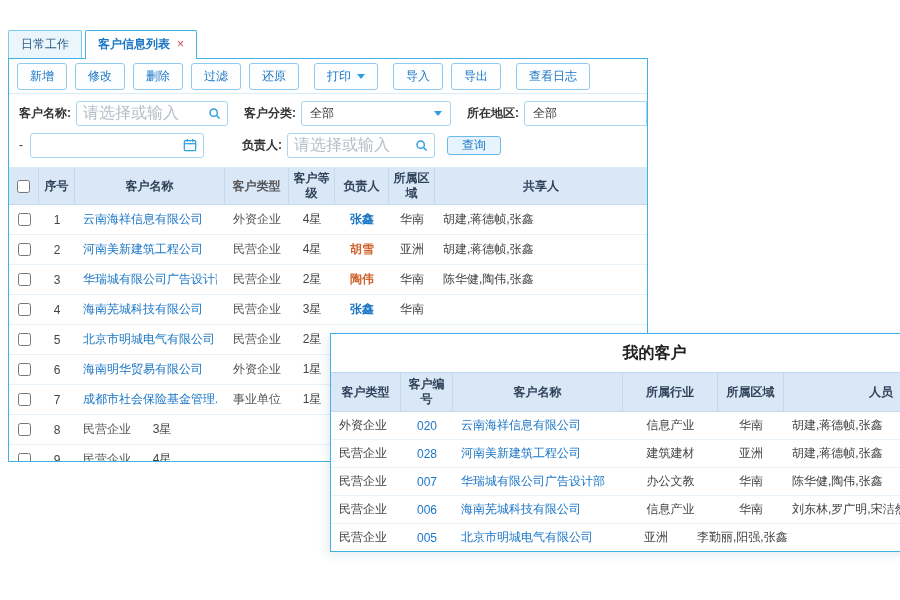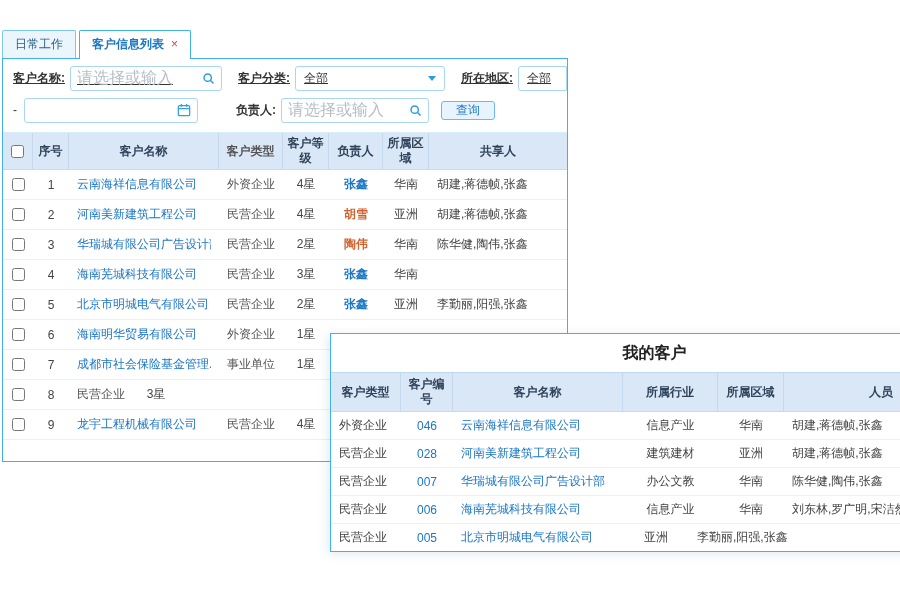--- a/index.html
+++ b/index.html
@@ -1,21 +1,21 @@
 <!DOCTYPE html>
 <html><head>
 <meta charset="utf-8">
 <style>
   * { margin:0; padding:0; box-sizing:border-box; }
   html,body { background:#fff; }
   body { font-family:"Liberation Sans","DejaVu Sans",sans-serif; }
   .stage { position:relative; width:900px; height:600px; background:#fff; overflow:hidden; }
 
   
-  .main-panel { position:absolute; left:2px; top:32px; width:566px; }
+  .main-panel { position:absolute; left:8px; top:32px; width:640px; }
   .tabbar { display:flex; align-items:flex-end; height:26px; }
   .tab { padding:5px 12px; font-size:12px; color:#2c5f86; background:#eaf5fc;
          border:1px solid #7ec8ec; border-bottom:none; margin-right:3px;
          border-radius:2px 2px 0 0; cursor:pointer; white-space:nowrap; }
   .tab.active { background:#fff; color:#1b76c5; font-weight:bold; position:relative; z-index:3;
                 border-color:#3fb2e6; margin-bottom:-1px; padding-bottom:6px; }
   .tab-close { color:#cc4b4b; margin-left:7px; font-weight:normal; font-size:12px; cursor:pointer; }
   .panel-body { border:1px solid #3fb2e6; background:#fff; position:relative; z-index:1; height:404px; overflow:hidden; }
 
   .toolbar { display:flex; align-items:center; padding:6px 8px; height:35px; border-bottom:1px solid #d9ecf9; }
@@ -98,23 +98,37 @@
   <section class="main-panel">
     <div class="tabbar">
       <div class="tab">日常工作</div>
       <div class="tab active">
         <span>客户信息列表</span><span class="tab-close">×</span>
       </div>
     </div>
 
     <div class="panel-body">
 
+      <div class="toolbar">
+        <button class="tbtn">新增</button>
+        <button class="tbtn">修改</button>
+        <button class="tbtn">删除</button>
+        <button class="tbtn">过滤</button>
+        <button class="tbtn">还原</button>
+        <button class="tbtn grp">
+          <span>打印</span>
+          <i class="caret"></i>
+        </button>
+        <button class="tbtn grp">导入</button>
+        <button class="tbtn">导出</button>
+        <button class="tbtn grp">查看日志</button>
+      </div>
 
       <div class="filters">
-        <div class="frow" style="padding-right:0;text-decoration:underline;">
+        <div class="frow" style="padding-right:0;">
           <label>客户名称:</label>
           <div class="inputwrap w-name">
             <input type="text" placeholder="请选择或输入" style="">
             <span class="icon">
               <svg width="13" height="13" viewBox="0 0 16 16">
                   <circle cx="7" cy="7" r="4.5" fill="none" stroke="#2b9fe0" stroke-width="1.8"></circle>
                   <line x1="10.5" y1="10.5" x2="14.2" y2="14.2" stroke="#2b9fe0" stroke-width="1.8"></line>
                 </svg>
             </span>
           </div>
@@ -300,23 +314,20 @@
               </div>
               <div class="c region"></div>
               <div class="c shared"></div>
             </div>
 
             <div class="grow">
               <div class="c cb">
                 <input type="checkbox" style="">
               </div>
               <div class="c no">9</div>
-              <div class="c name">
-                <a>龙宇工程机械有限公司</a>
-              </div>
               <div class="c type">民营企业</div>
               <div class="c level">4星</div>
               <div class="c owner">
                 <a class="blue"></a>
               </div>
               <div class="c region"></div>
               <div class="c shared"></div>
             </div>
           </div>
       </div>
@@ -332,21 +343,21 @@
       <div class="oc oname" style="justify-content:center;">客户名称</div>
       <div class="oc ind">所属行业</div>
       <div class="oc reg">所属区域</div>
       <div class="oc per" style="justify-content:center;padding:2px 4px;">人员</div>
     </div>
     <div class="obody">
 
         <div class="orow">
           <div class="oc ot">外资企业</div>
           <div class="oc code">
-            <a>046</a>
+            <a>020</a>
           </div>
           <div class="oc oname">
             <a>云南海祥信息有限公司</a>
           </div>
           <div class="oc ind">信息产业</div>
           <div class="oc reg">华南</div>
           <div class="oc per">胡建,蒋德帧,张鑫</div>
         </div>
 
         <div class="orow">

